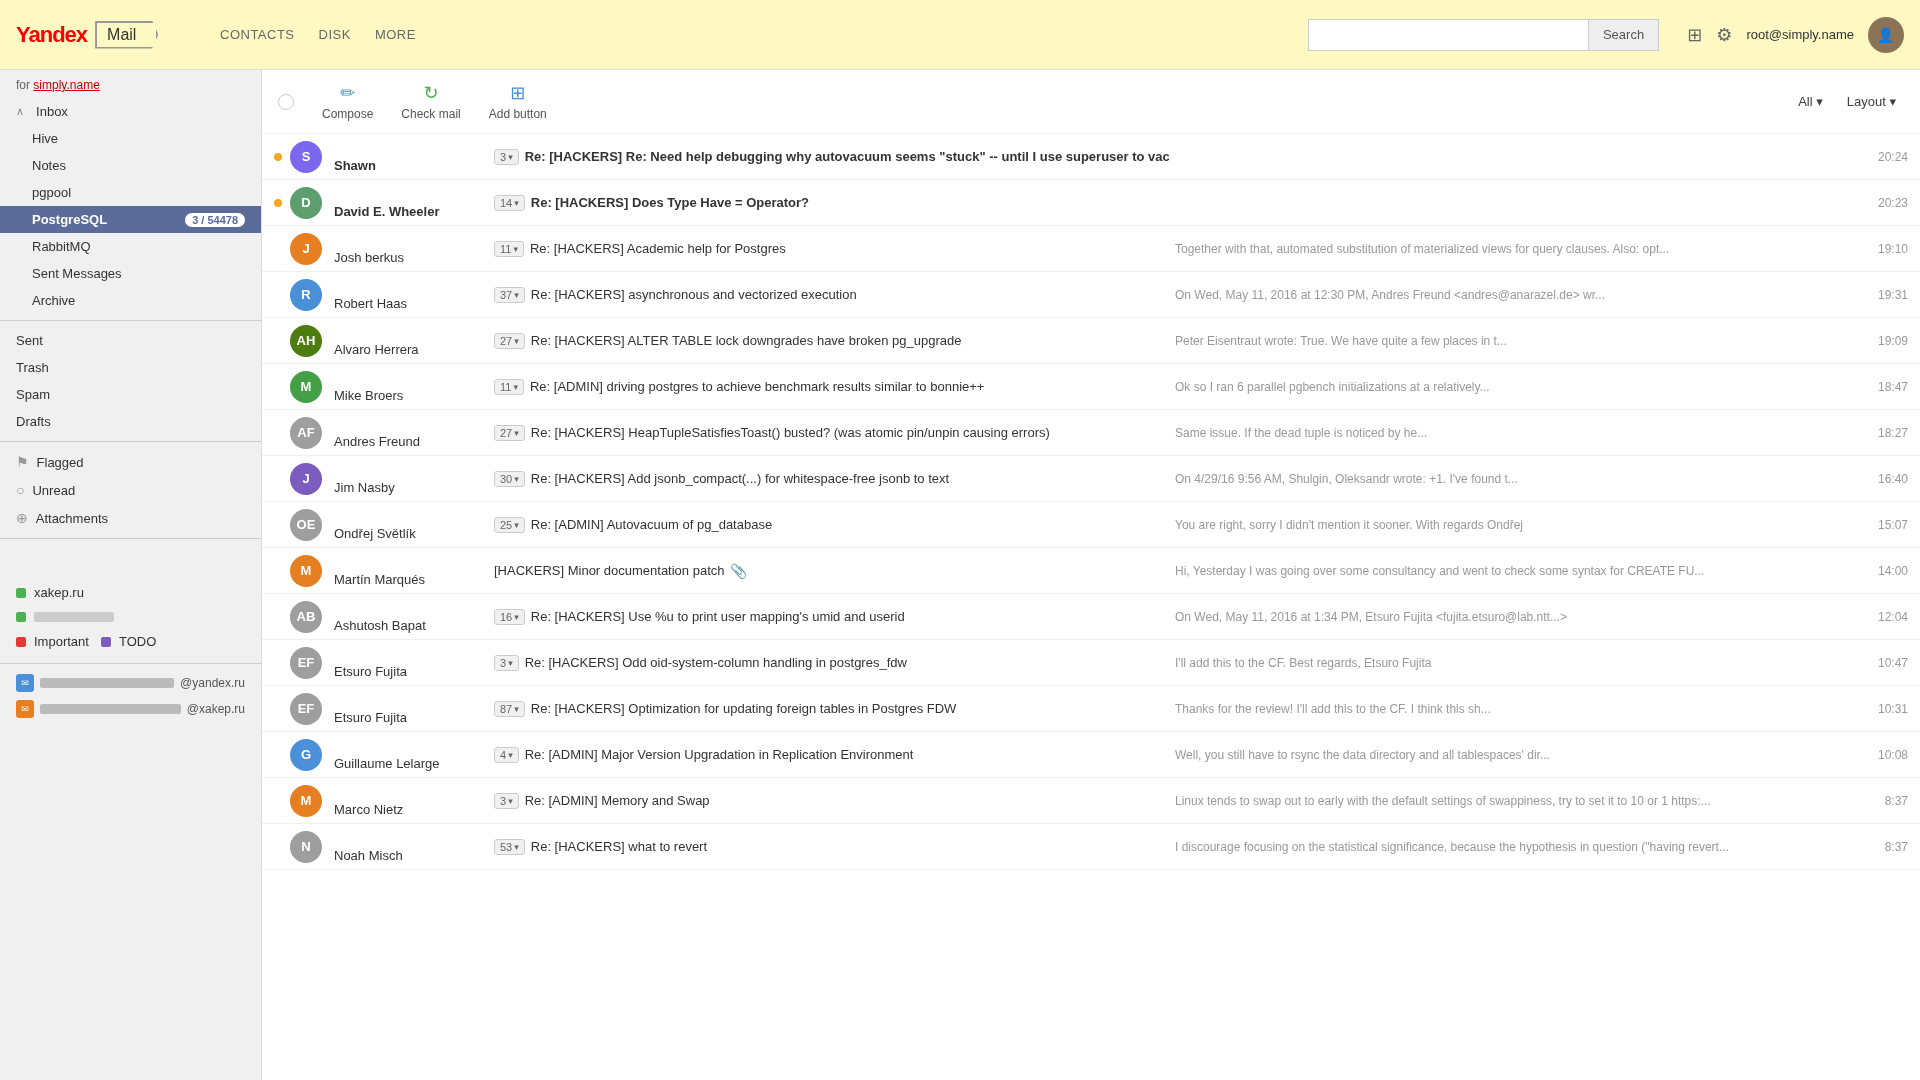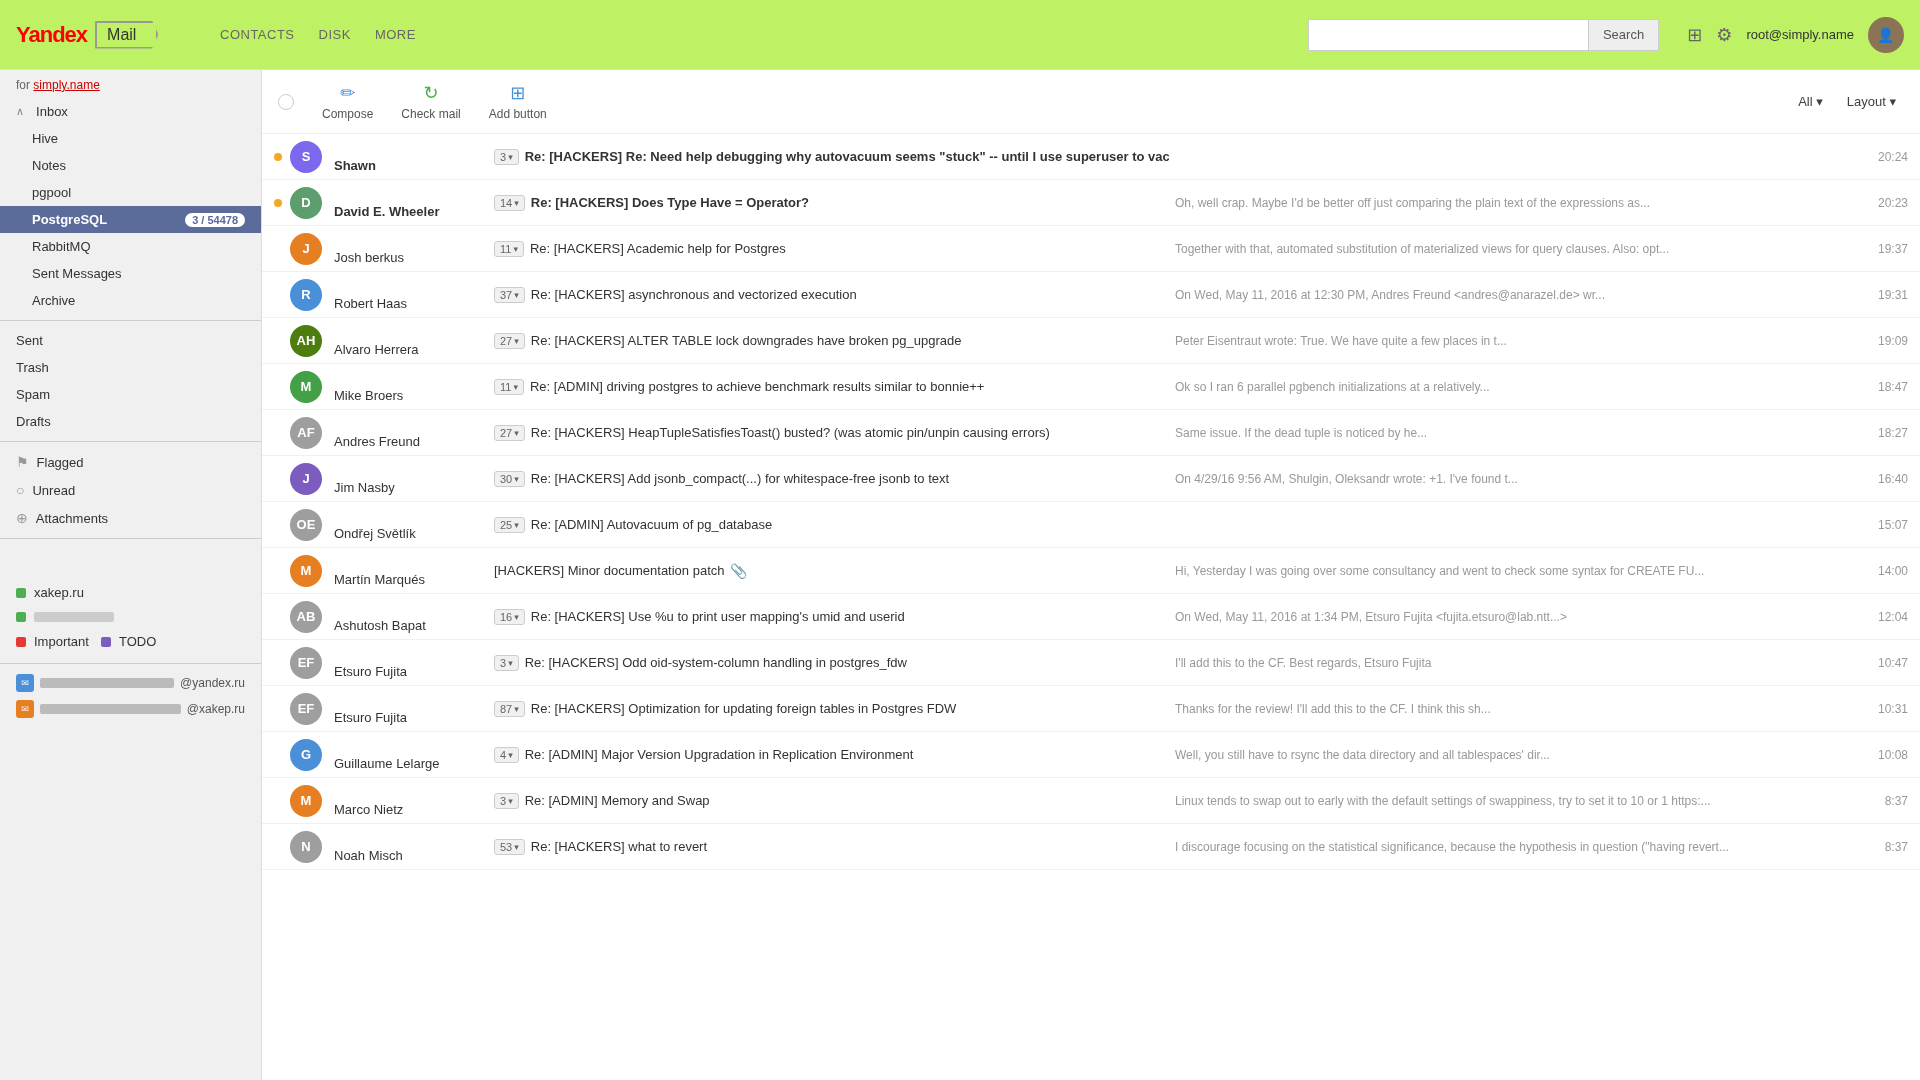--- a/index.html
+++ b/index.html
@@ -2,21 +2,21 @@
 <html><head>
   <meta charset="utf-8">
   <style>
     * { box-sizing: border-box; margin: 0; padding: 0; }
     body { font-family: Arial, sans-serif; font-size: 13px; background: #f5f5f5; color: #333; height: 1080px; overflow: hidden; }
 
     
     .header {
       display: flex;
       align-items: center;
-      background: #bef264;
+      background: #fef9c3;
       border-bottom: 1px solid #ddd;
       height: 70px;
       padding: 0 16px;
       gap: 16px;
     }
     .logo-area { display: flex; align-items: center; gap: 8px; min-width: 180px; }
     .logo-yandex { font-size: 22px; font-weight: bold; color: #f00; letter-spacing: -1px; }
     .logo-mail {
       border: 2px solid #999;
       padding: 3px 10px 3px 10px;
@@ -346,33 +346,32 @@
           <div class="email-time">20:24</div>
         </div>
         <div class="email-row unread">
           <div class="unread-dot"></div>
           <div class="email-avatar" style="background: rgb(92, 158, 110);">D</div>
           <div class="sender">David E. Wheeler</div>
           <div class="email-subject">
             <span class="thread-count">14<span class="arrow">▾</span></span>
             <span><span class="subject-bold">Re: [HACKERS] Does Type Have = Operator?</span></span>
           </div>
-          <div class="email-preview">Oh, well crap. Maybe I'd be better off just comparing the plain text of the expressions as...</div>
           <div class="email-time">20:23</div>
         </div>
         <div class="email-row">
           <div class="unread-dot hidden"></div>
           <div class="email-avatar" style="background: rgb(230, 126, 34);">J</div>
           <div class="sender">Josh berkus</div>
           <div class="email-subject">
             <span class="thread-count">11<span class="arrow">▾</span></span>
             <span>Re: [HACKERS] Academic help for Postgres</span>
           </div>
           <div class="email-preview">Together with that, automated substitution of materialized views for query clauses. Also: opt...</div>
-          <div class="email-time">19:37</div>
+          <div class="email-time">19:10</div>
         </div>
         <div class="email-row">
           <div class="unread-dot hidden"></div>
           <div class="email-avatar" style="background: rgb(74, 144, 217);">R</div>
           <div class="sender">Robert Haas</div>
           <div class="email-subject">
             <span class="thread-count">37<span class="arrow">▾</span></span>
             <span>Re: [HACKERS] asynchronous and vectorized execution</span>
           </div>
           <div class="email-preview">On Wed, May 11, 2016 at 12:30 PM, Andres Freund &lt;andres@anarazel.de&gt; wr...</div>
@@ -423,20 +422,21 @@
           <div class="email-time">16:40</div>
         </div>
         <div class="email-row">
           <div class="unread-dot hidden"></div>
           <div class="email-avatar" style="background: rgb(158, 158, 158);">OE</div>
           <div class="sender">Ondřej Světlík</div>
           <div class="email-subject">
             <span class="thread-count">25<span class="arrow">▾</span></span>
             <span>Re: [ADMIN] Autovacuum of pg_database</span>
           </div>
+          <div class="email-preview">You are right, sorry I didn't mention it sooner. With regards Ondřej</div>
           <div class="email-time">15:07</div>
         </div>
         <div class="email-row">
           <div class="unread-dot hidden"></div>
           <div class="email-avatar" style="background: rgb(230, 126, 34);">M</div>
           <div class="sender">Martín Marqués</div>
           <div class="email-subject">
             <span>[HACKERS] Minor documentation patch</span>
             <span class="attachment-icon">📎</span>
           </div>

